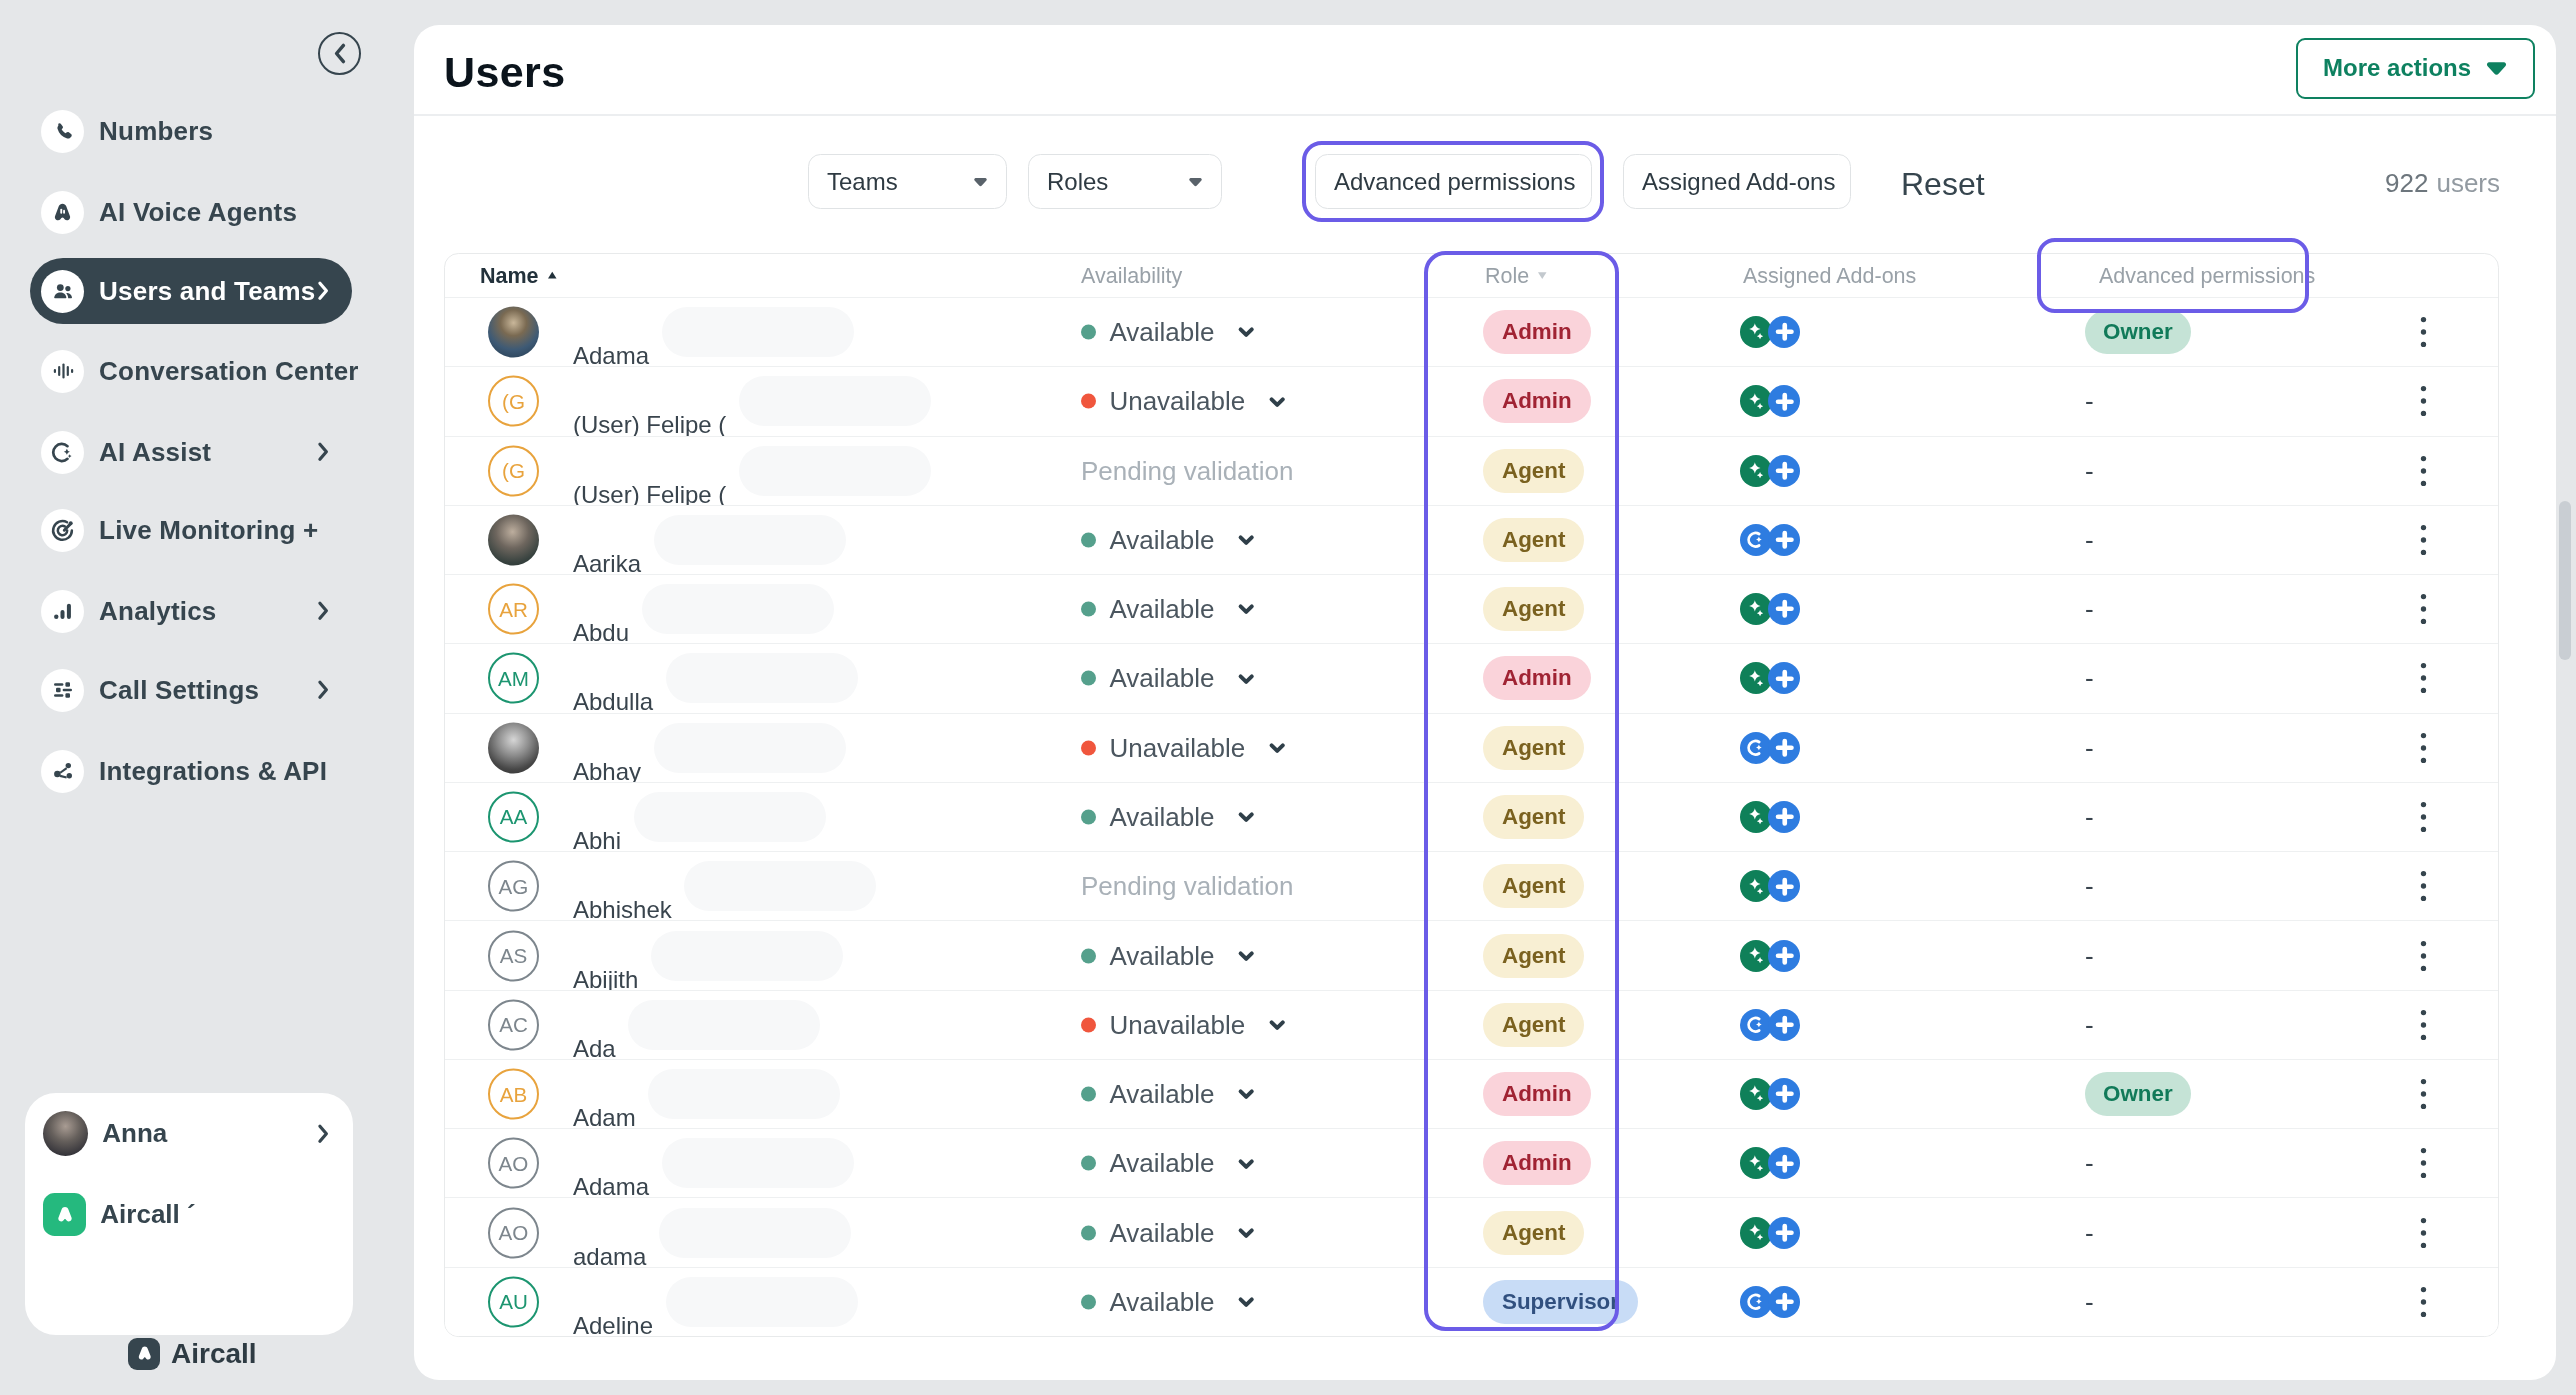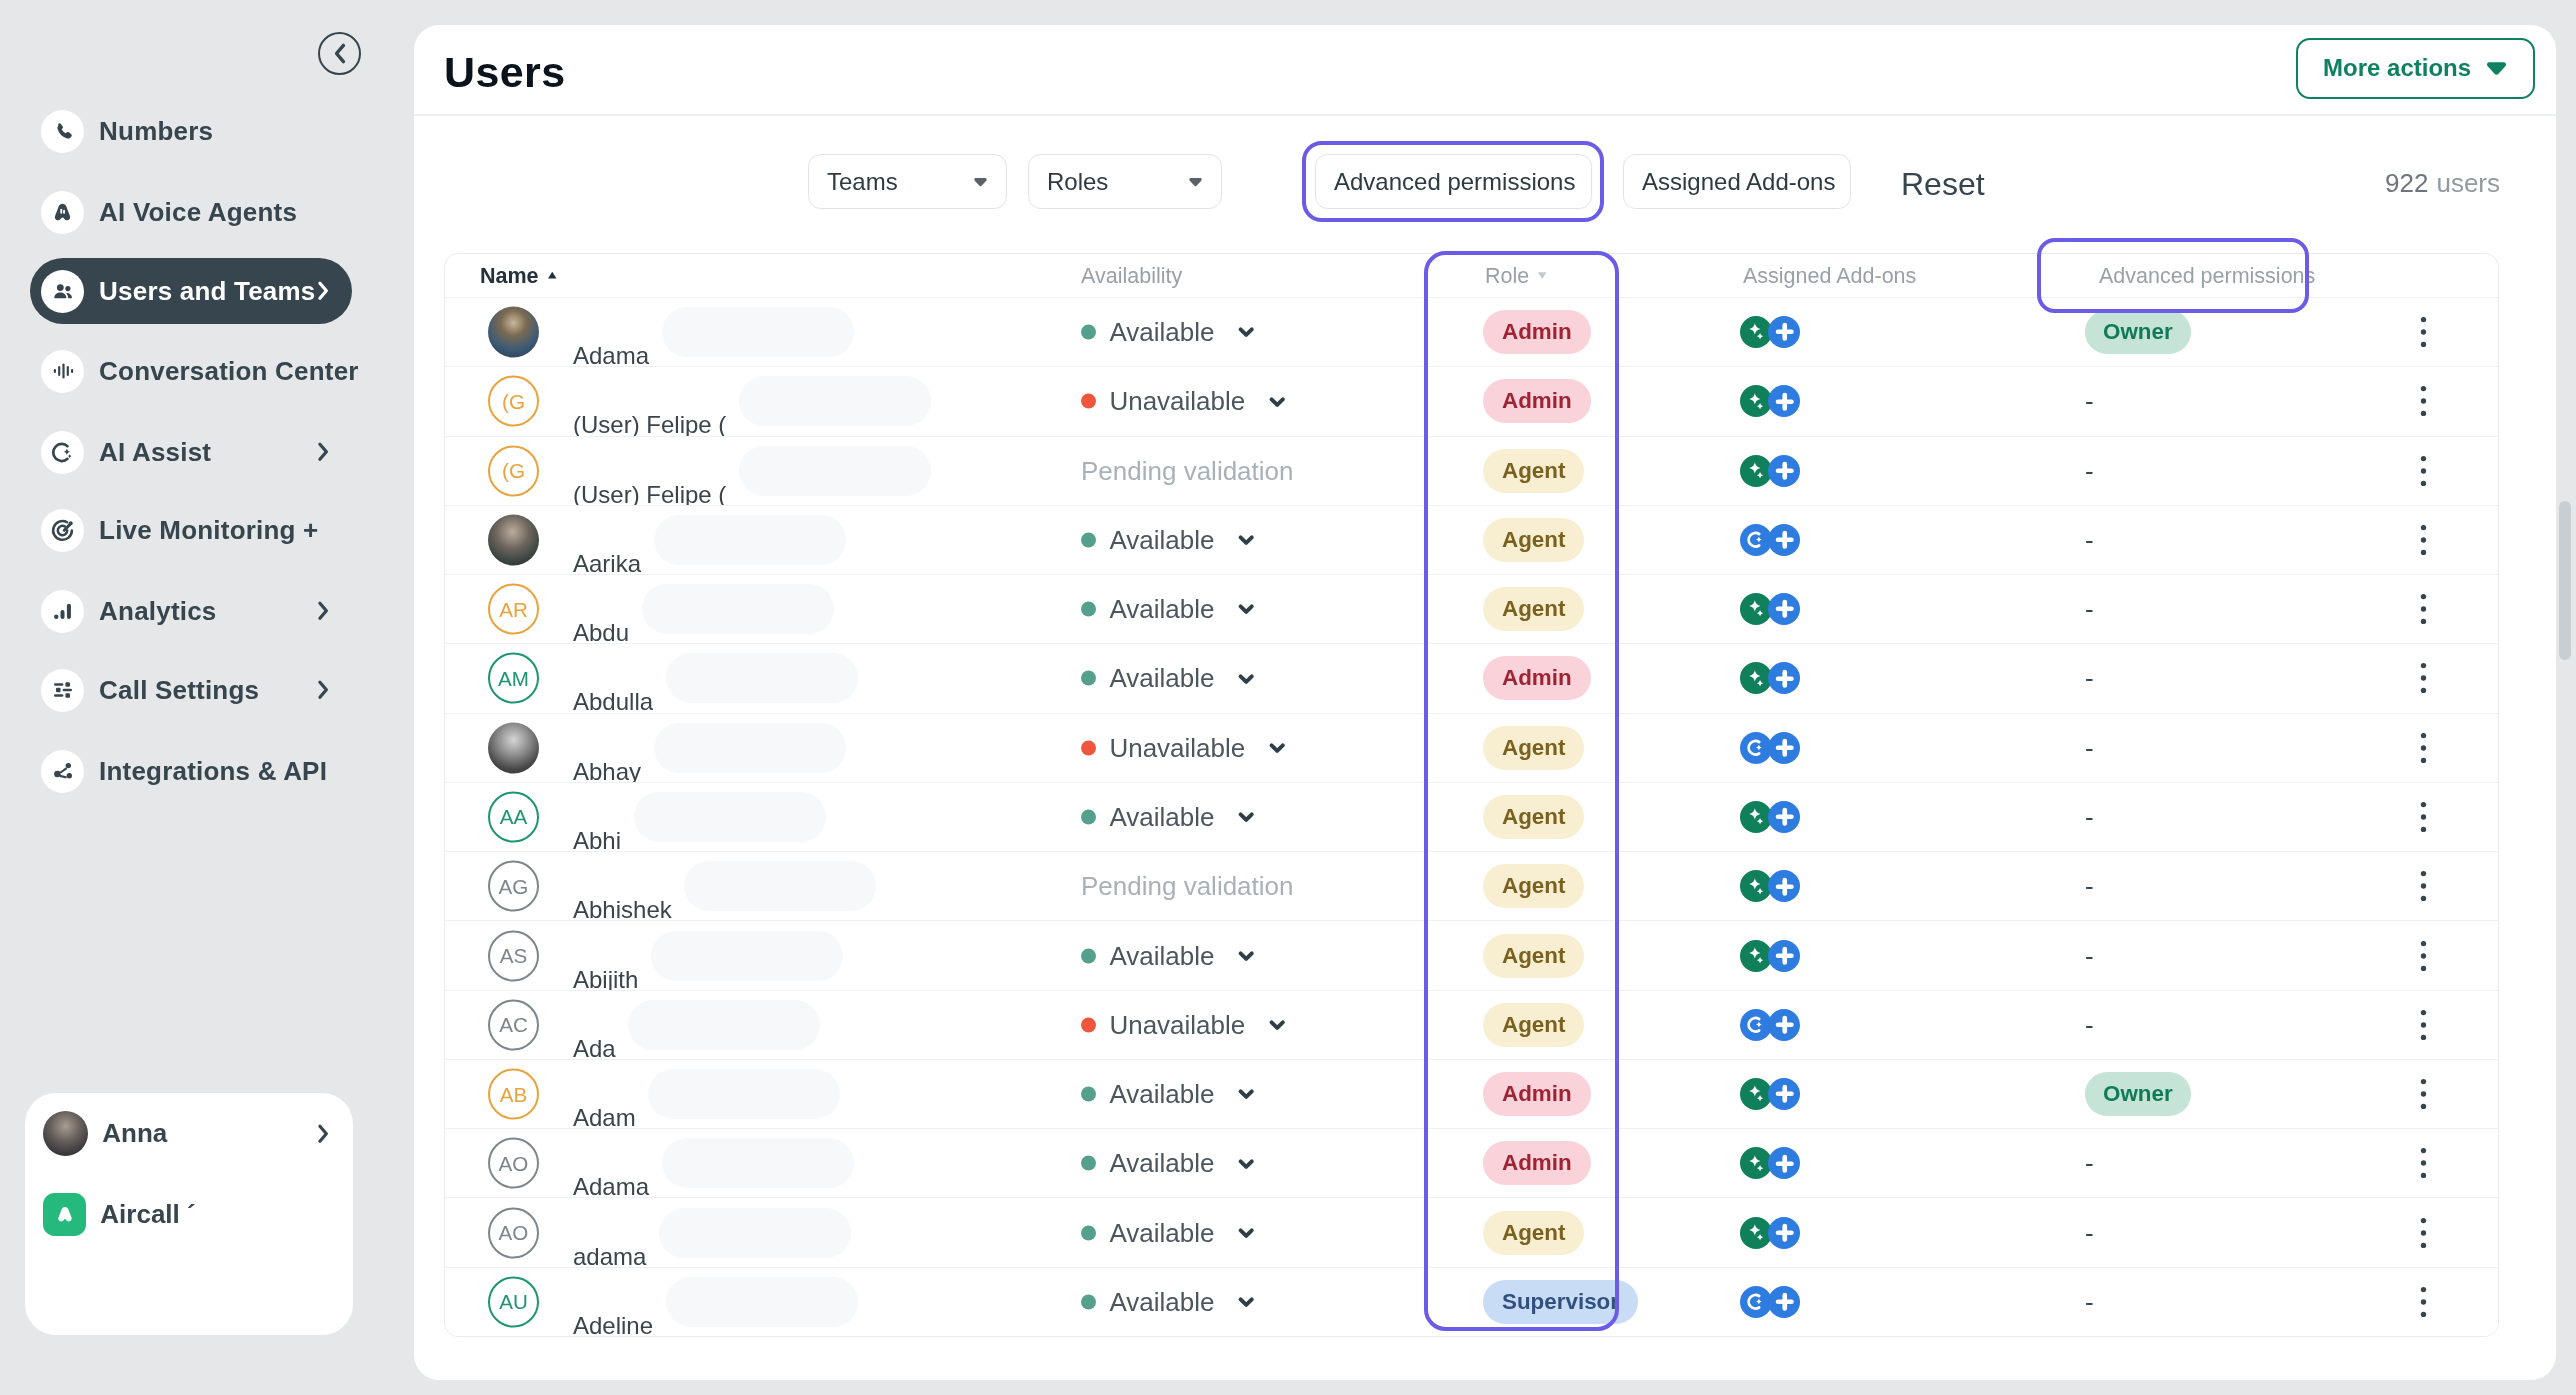--- a/index.html
+++ b/index.html
@@ -35,21 +35,21 @@
   .help-icon{width:43px;height:43px;display:flex;align-items:center;justify-content:center;flex:none;}
   .brand{position:absolute;left:0;top:1335px;width:385px;height:38px;display:flex;align-items:center;justify-content:center;gap:10.7px;}
   .brand .logo{width:32px;height:32px;border-radius:9px;background:var(--slate);display:flex;align-items:center;justify-content:center;}
   .brand .name{font-size:28px;font-weight:700;color:#2e3b43;}
 
   
   .main-card{position:absolute;left:414px;top:25px;width:2142px;height:1355px;background:#fff;border-radius:25px;}
   .page-title{position:absolute;left:30px;top:23px;font-size:43px;font-weight:800;color:#0b141c;letter-spacing:0.4px;}
   .btn-create{position:absolute;right:277px;top:12.5px;height:61px;border-radius:10.7px;background:var(--green);
     color:#fff;font-size:24px;font-weight:600;display:flex;align-items:center;gap:14.3px;padding:0 27px;cursor:pointer;white-space:nowrap;}
-  .btn-more{position:absolute;right:20.6px;top:12.5px;height:61px;border-radius:14px;border:2.2px solid var(--green);
+  .btn-more{position:absolute;right:20.6px;top:12.5px;height:61px;border-radius:9px;border:2.2px solid var(--green);
     color:var(--green);font-size:24px;font-weight:600;display:flex;align-items:center;gap:14.3px;padding:0 25px;cursor:pointer;background:#fff;white-space:nowrap;}
   .header-divider{position:absolute;top:89px;left:0;width:100%;height:1.8px;background:#eceef0;}
 
   .search-box{position:absolute;left:30px;top:129px;width:343px;height:55px;border:1.8px solid #e0e3e5;border-radius:12.5px;
     display:flex;align-items:center;gap:12.5px;padding:0 16px;background:#fff;}
   .search-box input{border:none;outline:none;font-size:25px;color:var(--slate);width:100%;background:transparent;font-family:inherit;}
   .search-box input::placeholder{color:#a7afb6;}
   .dropdown{position:absolute;top:129px;height:55px;border:1.8px solid #e0e3e5;border-radius:12.5px;background:#fff;
     display:flex;align-items:center;justify-content:space-between;padding:0 18px;font-size:24px;color:#2e3a42;cursor:pointer;white-space:nowrap;}
   .dd-teams{left:394px;width:199px;}
@@ -251,20 +251,28 @@
     <div class="footer-row">
       <span class="app-icon">
         <svg width="24" height="24" viewBox="0 0 24 24">
             <path fill="#fff" d="M12 4c-1.5 0-2.8.9-3.3 2.3L5.5 14.6c-.7 1.9.7 3.9 2.7 3.9.8 0 1.6-.4 2.1-1l.9-1.1c.4-.5 1.2-.5 1.6 0l.9 1.1c.5.6 1.3 1 2.1 1 2 0 3.4-2 2.7-3.9L15.3 6.3C14.8 4.9 13.5 4 12 4z"></path>
           </svg>
       </span>
       <span class="label">Aircall ´</span>
     </div>
   </div>
 
+  <div class="brand">
+    <span class="logo">
+      <svg width="21.5" height="21.5" viewBox="0 0 24 24">
+          <path fill="#fff" d="M12 4c-1.5 0-2.8.9-3.3 2.3L5.5 14.6c-.7 1.9.7 3.9 2.7 3.9.8 0 1.6-.4 2.1-1l.9-1.1c.4-.5 1.2-.5 1.6 0l.9 1.1c.5.6 1.3 1 2.1 1 2 0 3.4-2 2.7-3.9L15.3 6.3C14.8 4.9 13.5 4 12 4z"></path>
+        </svg>
+    </span>
+    <span class="name">Aircall</span>
+  </div>
 </div>
 
 <div class="main-card">
   <div class="page-title">Users</div>
 
   <div class="btn-more">
     <span>More actions</span>
     <svg width="23" height="18" viewBox="0 0 16 12">
         <path d="M3 2h10a1.6 1.6 0 0 1 1.3 2.6L9.4 10a1.8 1.8 0 0 1-2.8 0L1.7 4.6A1.6 1.6 0 0 1 3 2z" fill="#0E8160"></path>
       </svg>

